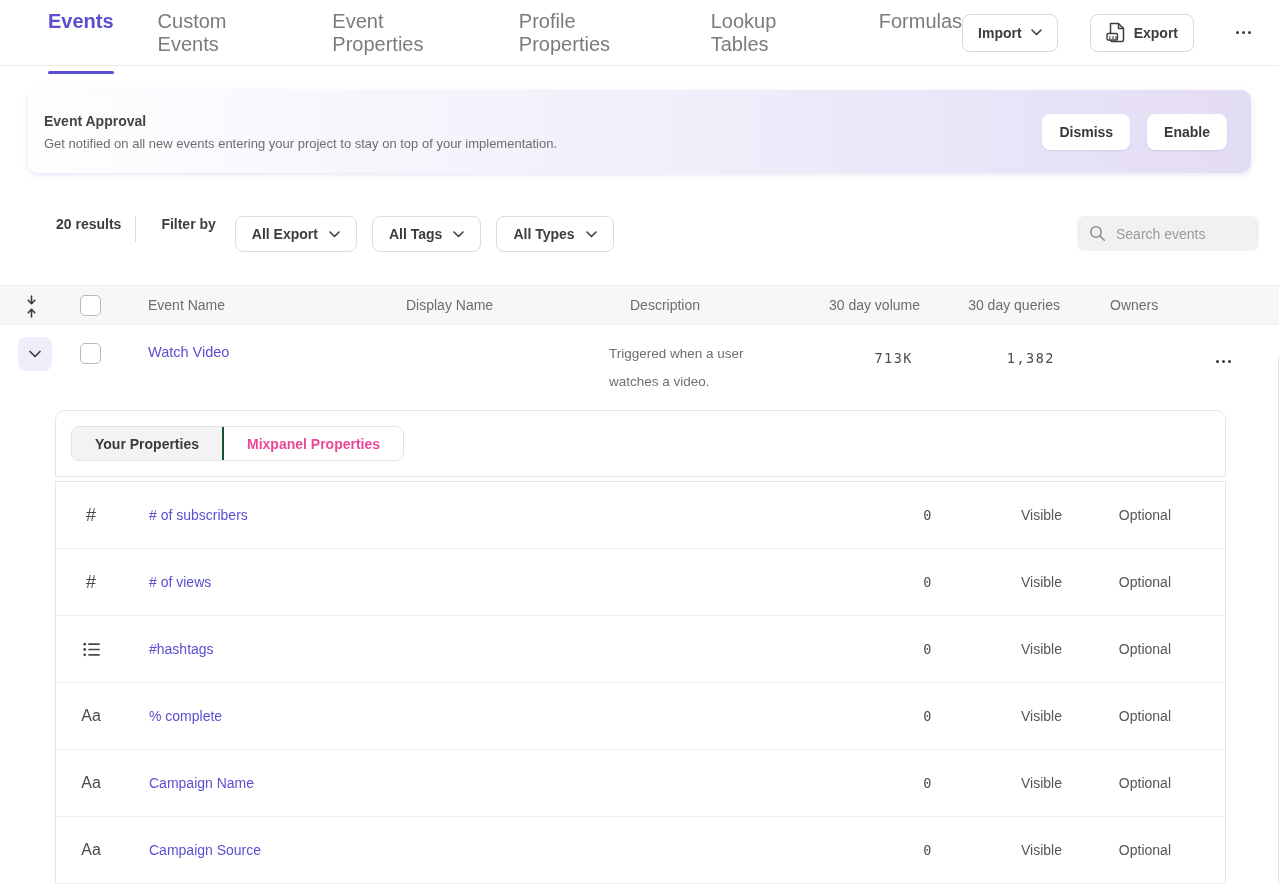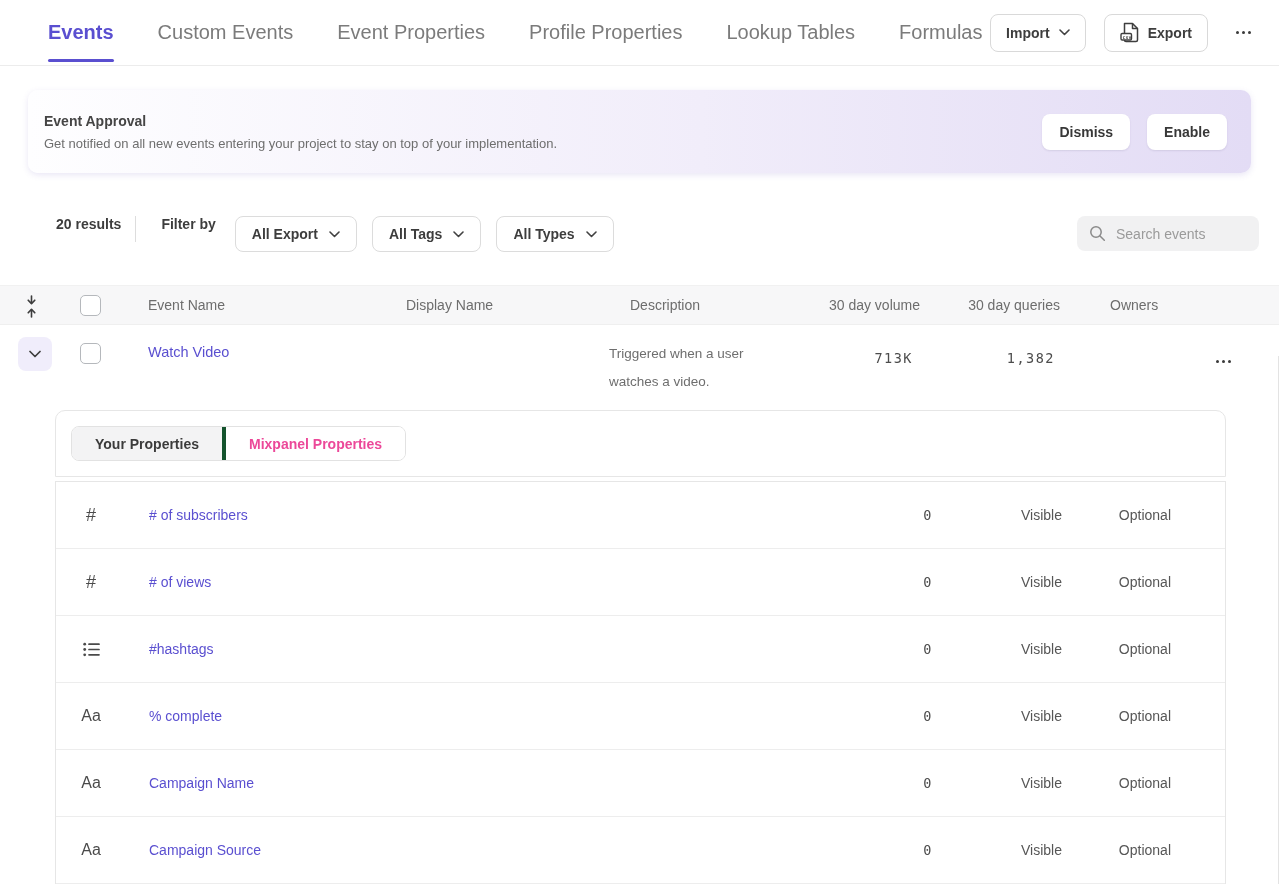--- a/index.html
+++ b/index.html
@@ -11,21 +11,21 @@
   svg { display:block; }
 
   
   .topnav { position:absolute; top:0; left:0; right:0; height:66px; background:#fff;
             border-bottom:1px solid #ececec; display:flex; align-items:center; }
   .tabs { display:flex; gap:44px; margin-left:48px; }
   .tab { position:relative; color:#7b7b7b; font-size:20px; cursor:pointer; padding:4px 0; }
   .tab.active { color:#5a4fd0; font-weight:bold; }
   .tab.active::after { content:""; position:absolute; left:0; right:0; bottom:-14px;
             height:3px; border-radius:2px; background:#5a4fd0; }
-  .nav-right { margin-left:auto; margin-right:24px; display:flex; align-items:center; gap:18px; }
+  .nav-right { margin-left:auto; margin-right:24px; display:flex; align-items:center; gap:32px; }
   .btn { display:inline-flex; align-items:center; gap:9px; height:38px; padding:0 15px;
          background:#fff; border:1px solid #d9d9d9; border-radius:8px;
          font-weight:bold; font-size:14px; color:#3d3d3d; cursor:pointer; }
   .more-dots { display:inline-flex; gap:3px; padding:8px 4px; cursor:pointer; margin-left:6px; }
   .more-dots i { width:3px; height:3px; border-radius:50%; background:#3a3a3a; }
 
   
   .banner { position:absolute; top:90px; left:28px; right:28px; height:83px; border-radius:10px;
             background:linear-gradient(90deg,#fefeff 0%,#f1edfa 55%,#e3dcf5 100%);
             box-shadow:0 2px 6px rgba(120,100,190,0.16);
@@ -78,21 +78,21 @@
   .ev-queries { position:absolute; top:24px; right:224px; }
   .row-more { position:absolute; top:26px; right:44px; }
 
   
   .panel-head { position:absolute; top:410px; left:55px; right:53px; height:67px; background:#fff;
             border:1px solid #e6e6e6; border-radius:10px 10px 0 0; }
   .seg-control { position:absolute; left:15px; top:15px; display:inline-flex; height:35px;
             border:1px solid #e2e2e2; border-radius:8px; overflow:hidden; background:#fff; }
   .seg { display:flex; align-items:center; padding:0 23px; font-weight:bold; font-size:14px;
             color:#ec4899; cursor:pointer; background:#fff; }
-  .seg.active { background:#f3f3f4; color:#3b3b3b; border-right:4px solid #14532d; }
+  .seg.active { background:#f3f3f4; color:#3b3b3b; border-right:2px solid #14532d; }
 
   .panel-body { position:absolute; top:481px; left:55px; right:53px; bottom:0; background:#fff;
             border:1px solid #e6e6e6; border-bottom:none; overflow:hidden; }
   .prop-row { position:relative; height:67px; border-bottom:1px solid #ededed; }
   .prop-icon { position:absolute; left:20px; top:0; width:30px; height:100%;
             display:flex; align-items:center; justify-content:center; color:#4f4f4f; }
   .glyph-number { font-size:18px; color:#4a4a4a; }
   .glyph-text { font-size:16px; color:#4a4a4a; }
   .prop-name { position:absolute; left:93px; top:50%; transform:translateY(-50%);
             color:#5a4fd0; font-size:14px; cursor:pointer; }

